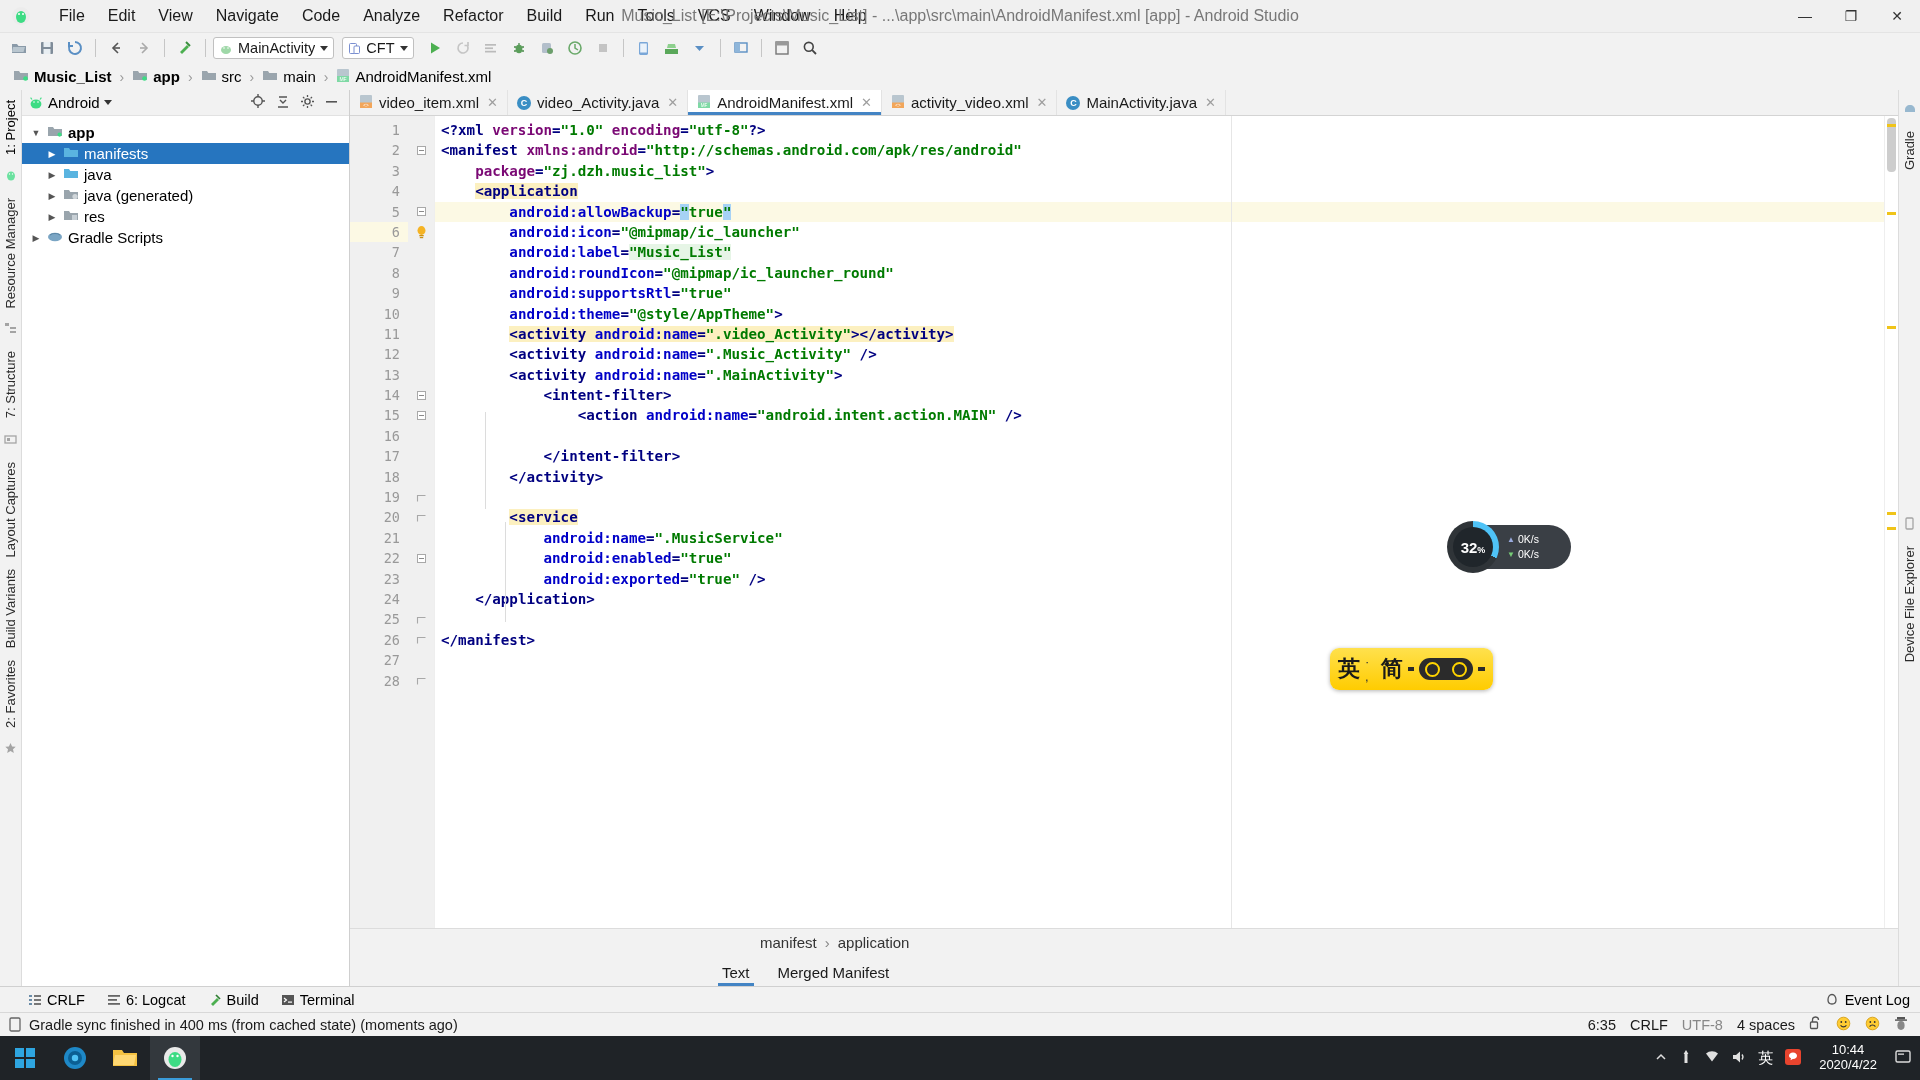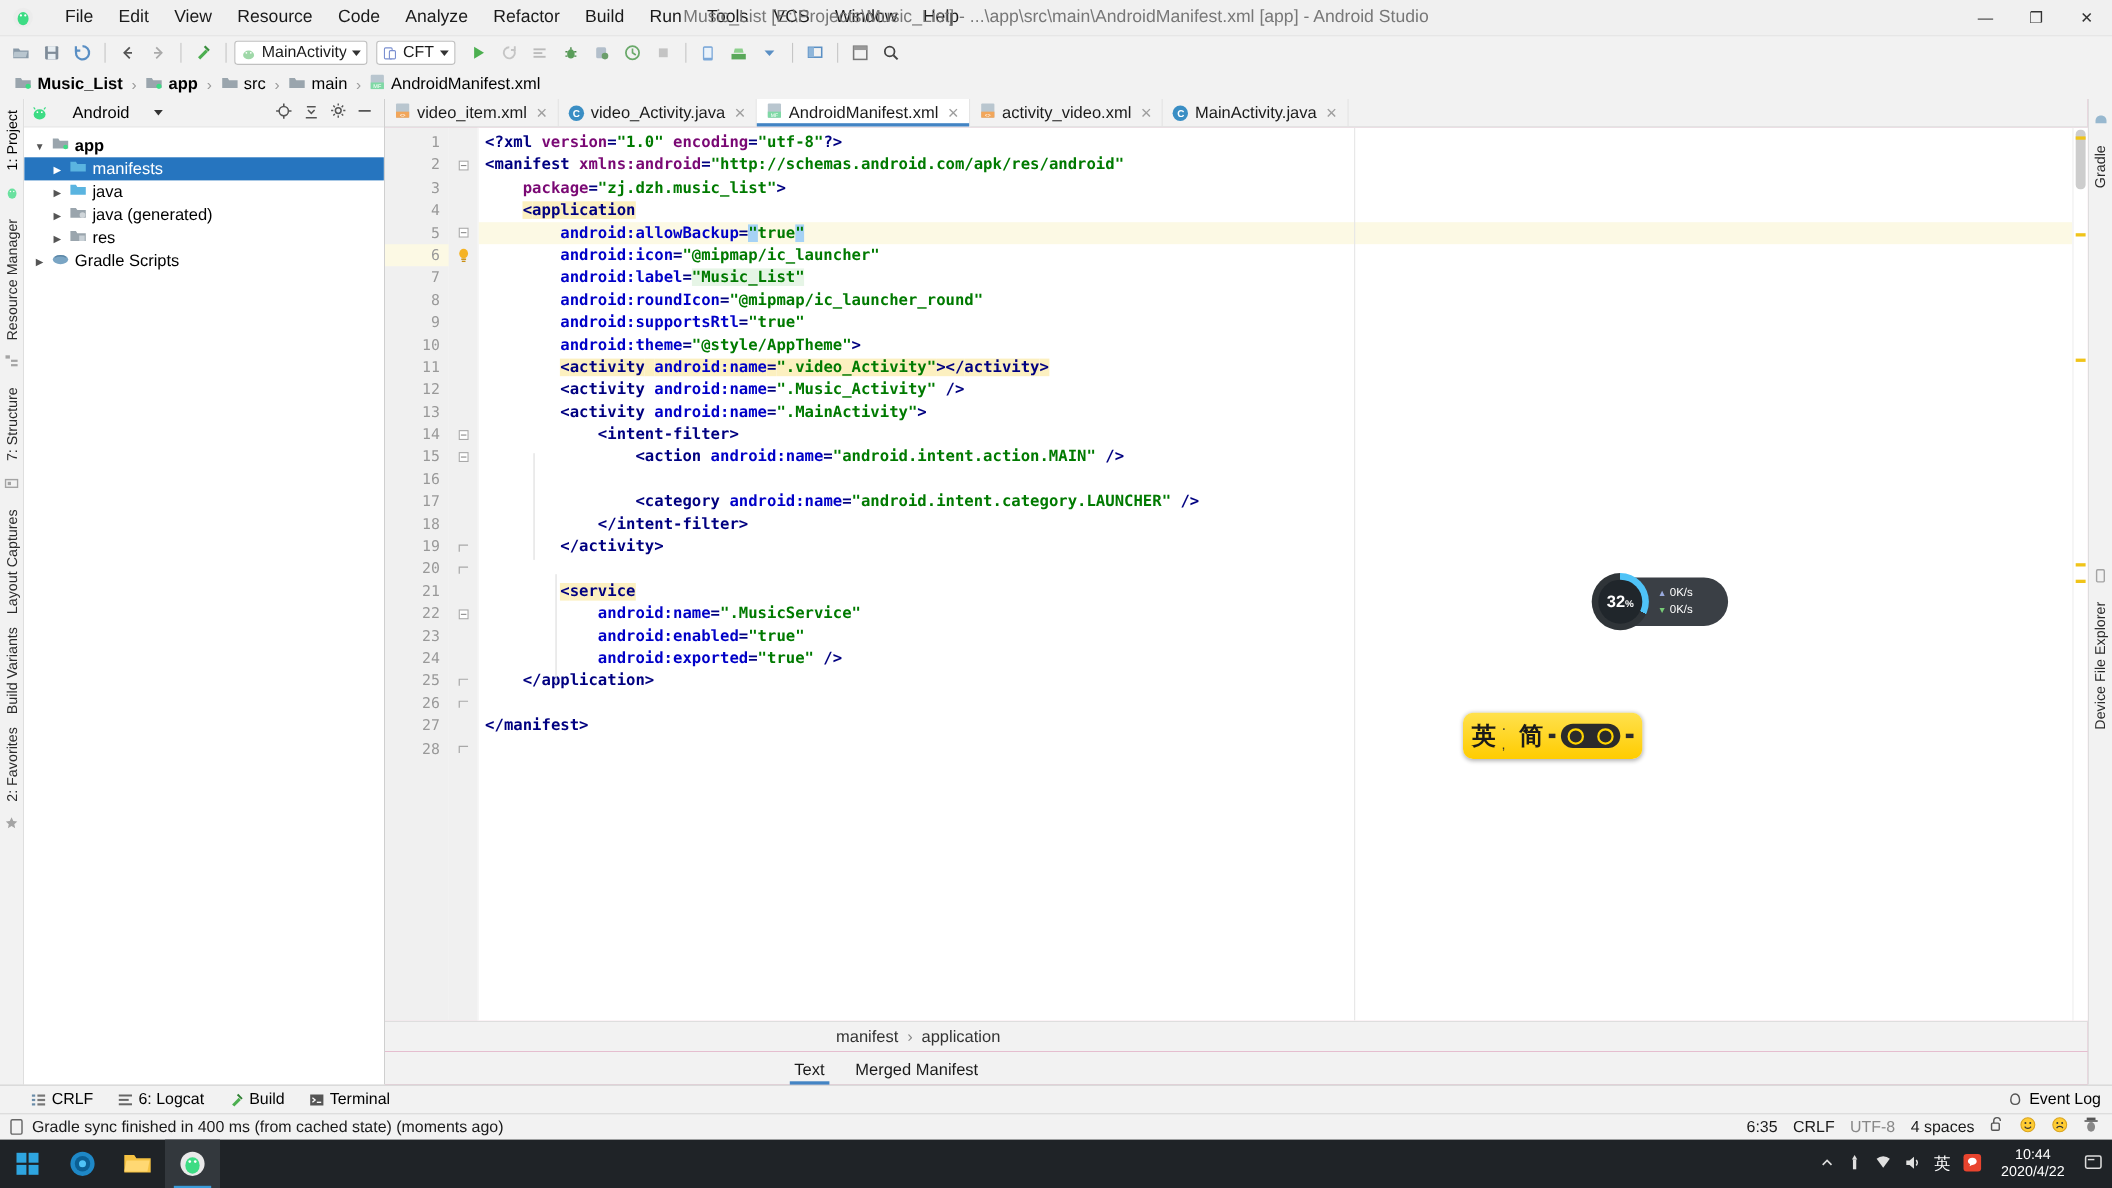--- a/index.html
+++ b/index.html
@@ -41,21 +41,21 @@
   .main { flex:1; display:flex; min-height:0; background:#f2f2f2; }
 
   
   .lrail { width:22px; background:#f2f2f2; border-right:1px solid #dcdcdc; display:flex; flex-direction:column; align-items:center; padding-top:4px; flex:none;}
   .vtab { writing-mode:vertical-rl; transform:rotate(180deg); font-size:13px; color:#2b2b2b; padding:6px 2px; white-space:nowrap;}
   .vtab.sel { color:#000; }
   .rail-ic { margin:7px 0; opacity:.75; }
 
   
   .proj { width:328px; background:#fff; border-right:1px solid #cfcfcf; display:flex; flex-direction:column; flex:none;}
-  .proj-head { height:26px; background:#f2f2f2; display:flex; align-items:center; padding:0 6px; gap:22px; border-bottom:1px solid #e2e2e2;}
+  .proj-head { height:26px; background:#f2f2f2; display:flex; align-items:center; padding:0 6px; gap:4px; border-bottom:1px solid #e2e2e2;}
   .proj-head .ttl { font-size:15px; }
   .ph-sp { margin-left:auto; display:flex; gap:9px; align-items:center; padding-right:4px;}
   .tree { padding-top:6px; font-size:15px; flex:1; overflow:hidden; background:#fff;}
   .node { height:21px; display:flex; align-items:center; gap:5px; padding-left:6px; white-space:nowrap; }
   .node.sel { background:#2675bf; color:#fff; }
   .arrow { width:12px; display:inline-block; text-align:center; font-size:9px; color:#555;}
   .node.sel .arrow { color:#fff; }
   .ind1 { padding-left:24px; }
   .ind0 { padding-left:8px; }
   .muted { color:#888; }
@@ -153,21 +153,21 @@
           <circle cx="10" cy="10" r="9" fill="#ececec"></circle>
           <ellipse cx="10" cy="11" rx="5" ry="6" fill="#3ddc84"></ellipse>
           <circle cx="8" cy="8" r="1" fill="#fff"></circle>
           <circle cx="12" cy="8" r="1" fill="#fff"></circle>
         </svg>
     </div>
     <div class="menubar" id="menubar">
         <div class="menu-item">File</div>
         <div class="menu-item">Edit</div>
         <div class="menu-item">View</div>
-        <div class="menu-item">Resource</div>
+        <div class="menu-item">Navigate</div>
         <div class="menu-item">Code</div>
         <div class="menu-item">Analyze</div>
         <div class="menu-item">Refactor</div>
         <div class="menu-item">Build</div>
         <div class="menu-item">Run</div>
         <div class="menu-item">Tools</div>
         <div class="menu-item">VCS</div>
         <div class="menu-item">Window</div>
         <div class="menu-item">Help</div>
       </div>
@@ -625,21 +625,20 @@
             <div class="cl">        <span class="attr2">android:label</span><span class="punct">=</span><span class="val hi-g">"Music_List"</span></div>
             <div class="cl">        <span class="attr2">android:roundIcon</span><span class="punct">=</span><span class="val">"@mipmap/ic_launcher_round"</span></div>
             <div class="cl">        <span class="attr2">android:supportsRtl</span><span class="punct">=</span><span class="val">"true"</span></div>
             <div class="cl">        <span class="attr2">android:theme</span><span class="punct">=</span><span class="val">"@style/AppTheme"</span><span class="punct">&gt;</span></div>
             <div class="cl">        <span class="punct hi-y">&lt;</span><span class="tagn hi-y">activity</span><span class="hi-y"> </span><span class="attr2 hi-y">android:name</span><span class="punct hi-y">=</span><span class="val hi-y">".video_Activity"</span><span class="punct hi-y">&gt;&lt;/</span><span class="tagn hi-y">activity</span><span class="punct hi-y">&gt;</span></div>
             <div class="cl">        <span class="punct">&lt;</span><span class="tagn">activity</span> <span class="attr2">android:name</span><span class="punct">=</span><span class="val">".Music_Activity"</span> <span class="punct">/&gt;</span></div>
             <div class="cl">        <span class="punct">&lt;</span><span class="tagn">activity</span> <span class="attr2">android:name</span><span class="punct">=</span><span class="val">".MainActivity"</span><span class="punct">&gt;</span></div>
             <div class="cl">            <span class="punct">&lt;</span><span class="tagn">intent-filter</span><span class="punct">&gt;</span></div>
             <div class="cl">                <span class="punct">&lt;</span><span class="tagn">action</span> <span class="attr2">android:name</span><span class="punct">=</span><span class="val">"android.intent.action.MAIN"</span> <span class="punct">/&gt;</span></div>
             <div class="cl">&nbsp;</div>
-            <div class="cl">                <span class="punct">&lt;</span><span class="tagn">category</span> <span class="attr2">android:name</span><span class="punct">=</span><span class="val">"android.intent.category.LAUNCHER"</span> <span class="punct">/&gt;</span></div>
             <div class="cl">            <span class="punct">&lt;/</span><span class="tagn">intent-filter</span><span class="punct">&gt;</span></div>
             <div class="cl">        <span class="punct">&lt;/</span><span class="tagn">activity</span><span class="punct">&gt;</span></div>
             <div class="cl">&nbsp;</div>
             <div class="cl">        <span class="punct hi-y">&lt;</span><span class="tagn hi-y">service</span></div>
             <div class="cl">            <span class="attr2">android:name</span><span class="punct">=</span><span class="val">".MusicService"</span></div>
             <div class="cl">            <span class="attr2">android:enabled</span><span class="punct">=</span><span class="val">"true"</span></div>
             <div class="cl">            <span class="attr2">android:exported</span><span class="punct">=</span><span class="val">"true"</span> <span class="punct">/&gt;</span></div>
             <div class="cl">    <span class="punct">&lt;/</span><span class="tagn">application</span><span class="punct">&gt;</span></div>
             <div class="cl">&nbsp;</div>
             <div class="cl"><span class="punct">&lt;/</span><span class="tagn">manifest</span><span class="punct">&gt;</span></div>

